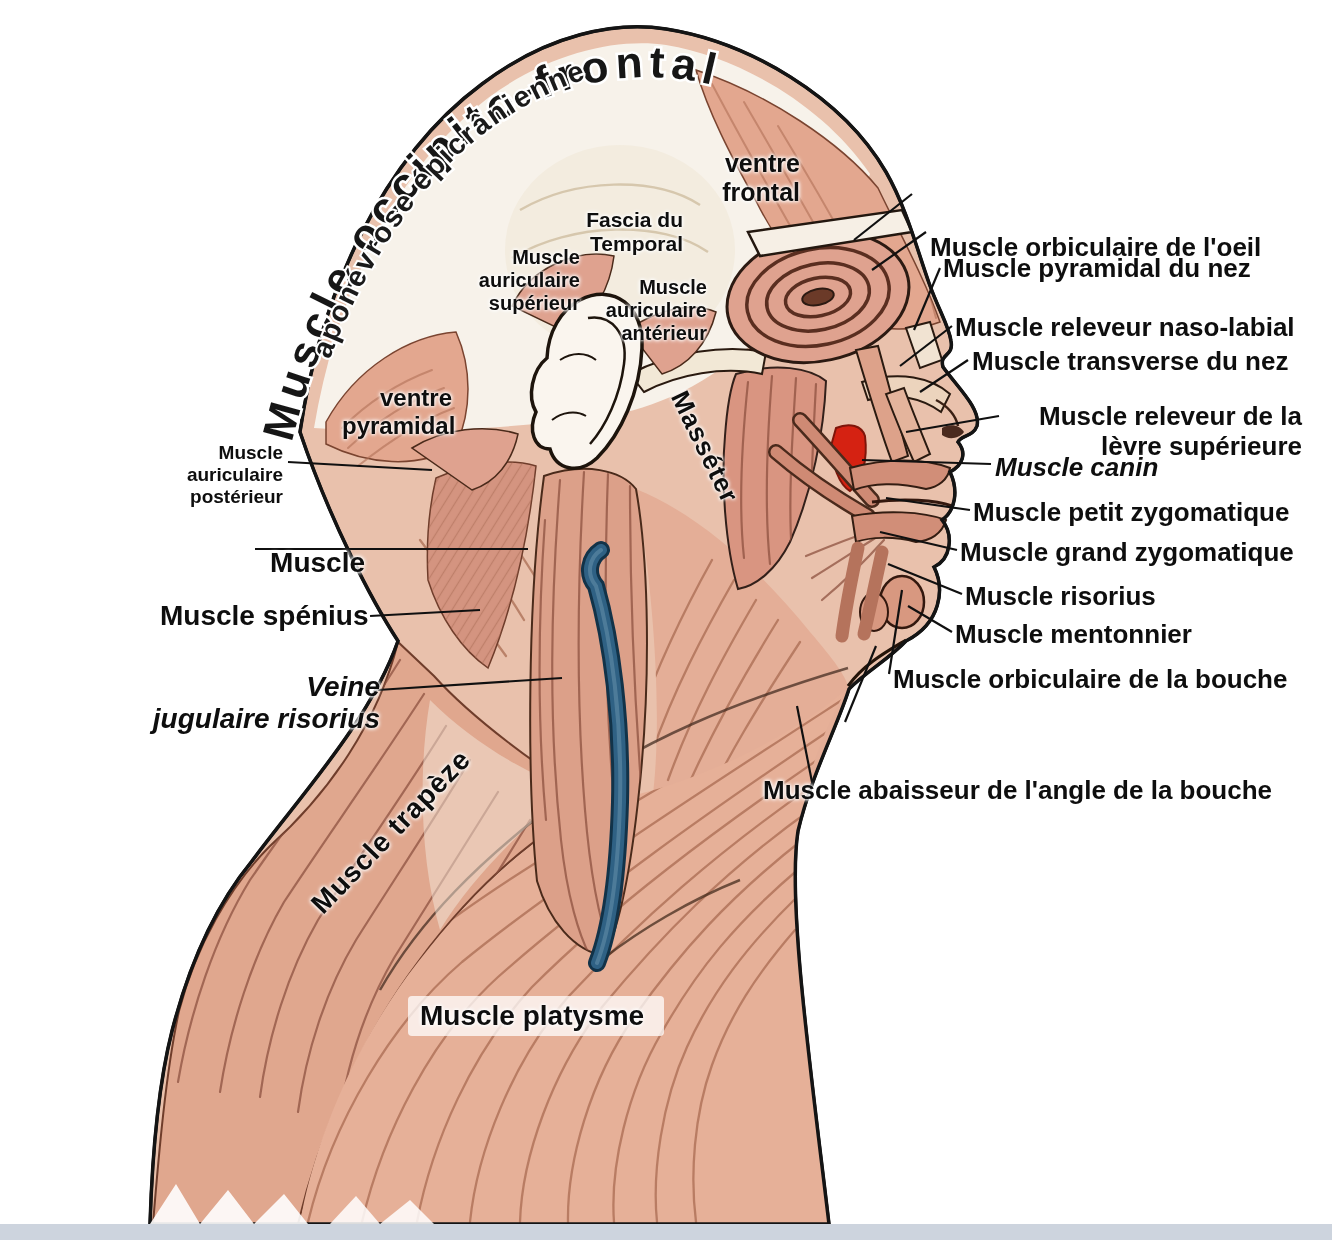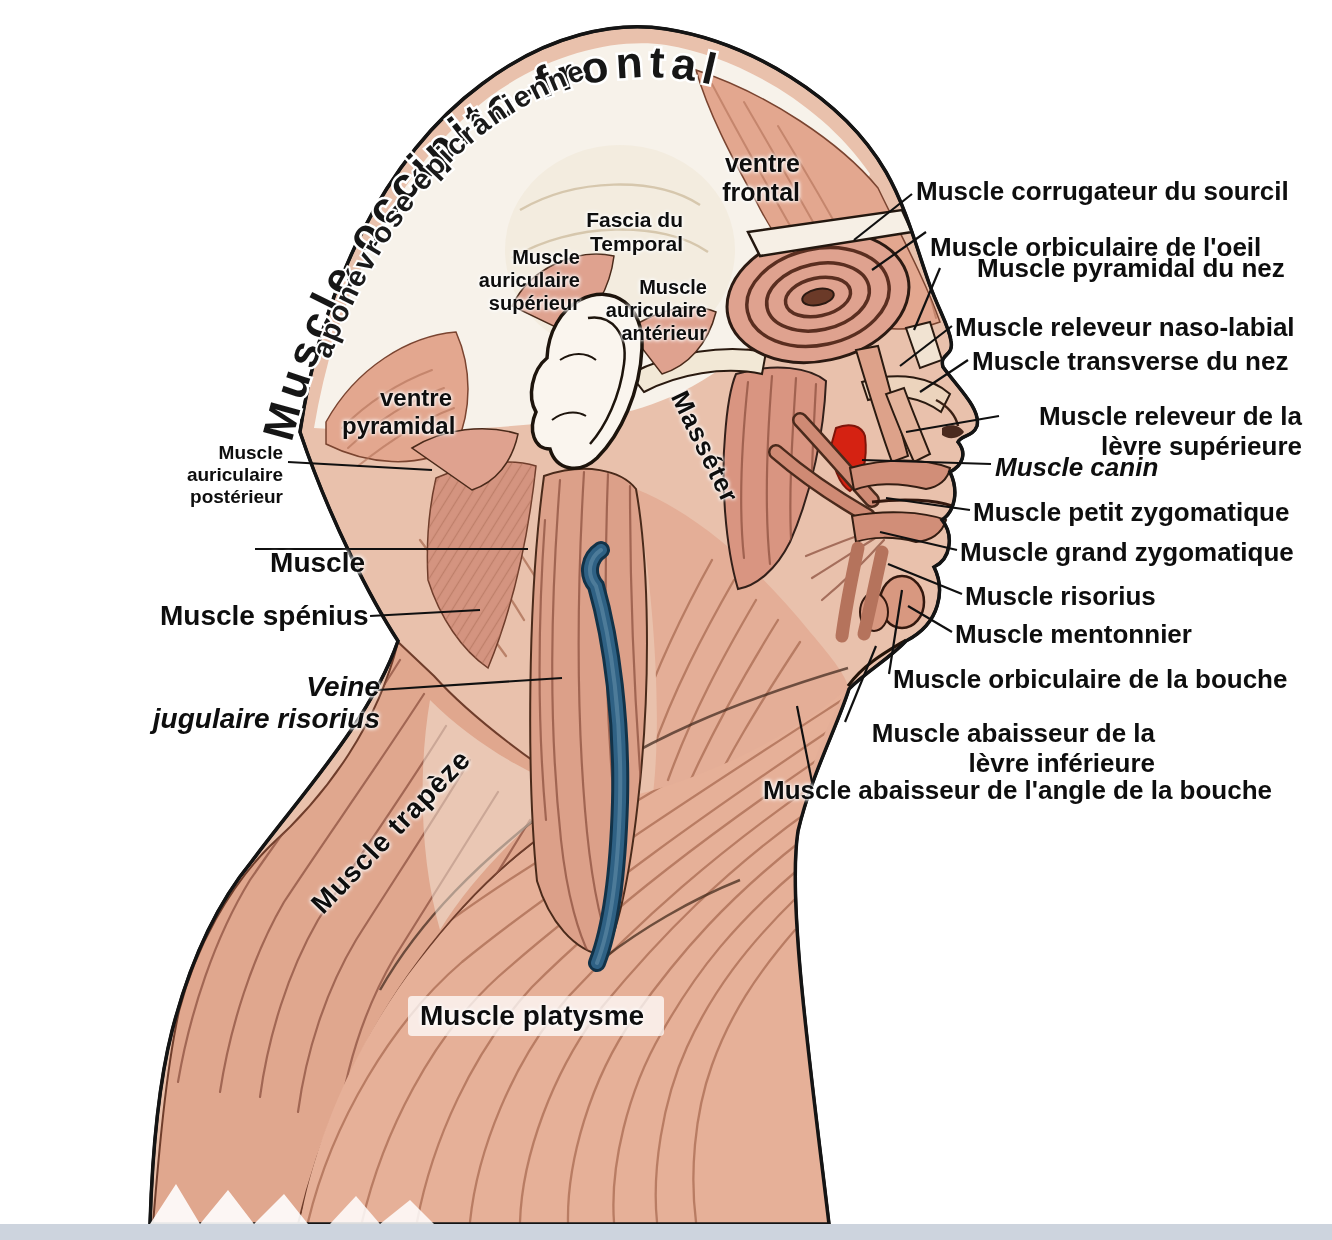--- a/index.html
+++ b/index.html
@@ -327,25 +327,24 @@
     <div>Muscle</div>
   </div>
 
   <div class="lbl f28" style="left:160px; top:600px;">Muscle spénius</div>
 
   <div class="lbl f28 center italic" style="left:150px; top:655px; width:230px;">
     <div>Veine</div>
     <div>jugulaire risorius</div>
   </div>
 
-  <div class="lbl f26" style="left:916px; top:176px;">Muscle corrugateur du sourcil</div>
 
   <div class="lbl f26" style="left:930px; top:216px;margin-top:16px;">Muscle orbiculaire de l'oeil</div>
 
-  <div class="lbl f26" style="left:943px; top:253px;margin-left:34px;">Muscle pyramidal du nez</div>
+  <div class="lbl f26" style="left:943px; top:253px;">Muscle pyramidal du nez</div>
 
   <div class="lbl f26" style="left:955px; top:312px;">Muscle releveur naso-labial</div>
 
   <div class="lbl f26" style="left:972px; top:346px;">Muscle transverse du nez</div>
 
   <div class="lbl f26 center" style="left:1002px; top:385px; width:300px;">
     <div>Muscle releveur de la</div>
     <div>lèvre supérieure</div>
   </div>
 
@@ -354,21 +353,17 @@
   <div class="lbl f26" style="left:973px; top:497px;">Muscle petit zygomatique</div>
 
   <div class="lbl f26" style="left:960px; top:537px;">Muscle grand zygomatique</div>
 
   <div class="lbl f26" style="left:965px; top:581px;text-align:right;">Muscle risorius</div>
 
   <div class="lbl f26" style="left:955px; top:619px;">Muscle mentonnier</div>
 
   <div class="lbl f26" style="left:893px; top:664px;">Muscle orbiculaire de la bouche</div>
 
-  <div class="lbl f26 center" style="left:845px; top:702px; width:310px;">
-    <div>Muscle abaisseur de la</div>
-    <div>lèvre inférieure</div>
-  </div>
 
   <div class="lbl f26" style="left:763px; top:775px;">Muscle abaisseur de l'angle de la  bouche</div>
 
   <div class="footer-strip"></div>
 </div>
 
 </body></html>

